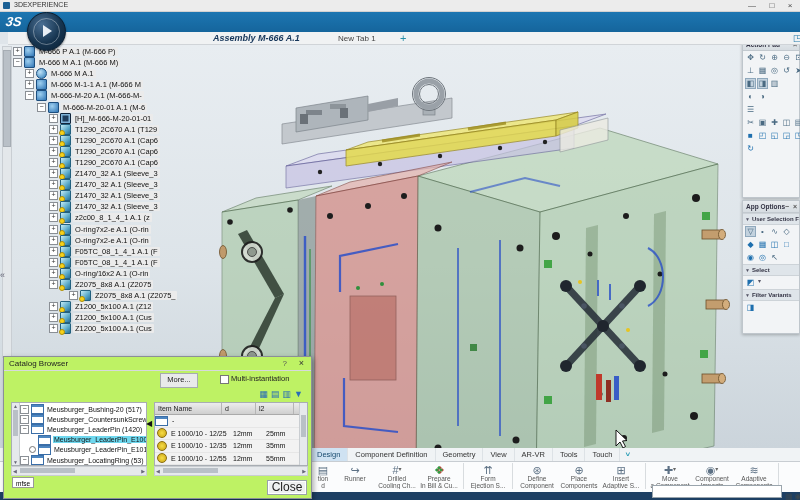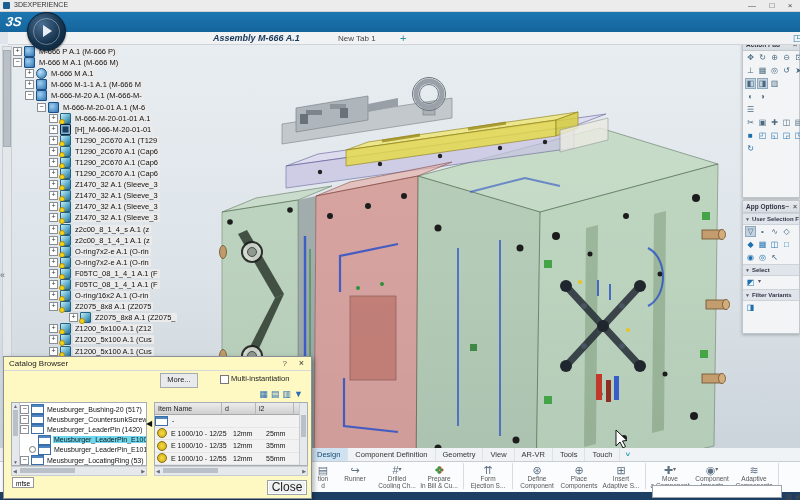--- a/index.html
+++ b/index.html
@@ -84,21 +84,21 @@
   .ab-ico.multi{color:#2f9e44;text-shadow:1px 0 0 #d43a3a;}
   .ab-car{font-size:6px;color:#666;vertical-align:middle;}
   .ab-l{font-size:6.5px;line-height:7px;color:#555;white-space:nowrap;overflow:hidden;}
   .ab-sep{flex:none;width:1px;height:26px;background:#d8dcdf;margin:1px 3px 0 3px;}
   #console-bar{position:absolute;left:652px;top:485px;width:128px;height:11px;background:#fff;border:1px solid #9aa5ad;z-index:15;}
   #console-bar input{position:absolute;left:2px;top:1px;width:120px;height:8px;border:0;outline:none;font-size:7px;background:transparent;font-family:"Liberation Sans",sans-serif;}
   #console-icons{position:absolute;left:783px;top:485px;z-index:15;}
   .con-ico{font-size:8px;color:#3a4750;margin-left:2px;}
   #bottomstrip{position:absolute;left:0;top:492px;width:800px;height:8px;background:#1d3f63;z-index:6;}
   
-  #catalog{position:absolute;left:3px;top:356px;width:307px;height:141px;background:#fef9c3;border:1px solid #8b9097;box-shadow:2px 2px 5px rgba(0,0,0,.3);z-index:50;font-size:8px;}
+  #catalog{position:absolute;left:3px;top:356px;width:307px;height:141px;background:#bef264;border:1px solid #8b9097;box-shadow:2px 2px 5px rgba(0,0,0,.3);z-index:50;font-size:8px;}
   #cat-title{position:absolute;left:0;top:0;width:100%;height:13px;border-bottom:1px solid #d6d9dc;}
   #cat-title .t{position:absolute;left:5px;top:2px;font-size:8px;color:#222;}
   #cat-help{position:absolute;right:24px;top:2px;color:#555;font-size:8px;}
   #cat-x{position:absolute;right:7px;top:1px;color:#333;font-size:9px;}
   #cat-combo{position:absolute;left:8px;top:16px;width:142px;height:13px;background:#fff;border:1px solid #7f9db9;}
   #cat-combo .v{position:absolute;left:3px;top:2px;font-size:7.5px;color:#222;white-space:nowrap;overflow:hidden;width:124px;}
   #cat-combo .c{position:absolute;right:0;top:0;width:11px;height:100%;background:#dde4ec;border-left:1px solid #aebdcb;font-size:6px;text-align:center;line-height:13px;color:#456;}
   #cat-more{position:absolute;left:156px;top:16px;width:36px;height:13px;background:#e9eaeb;border:1px solid #a6abb0;font-size:7.5px;text-align:center;line-height:12px;color:#222;}
   #cat-check{position:absolute;left:216px;top:18px;width:7px;height:7px;background:#fff;border:1px solid #777;}
   #cat-check-label{position:absolute;left:227px;top:17px;font-size:7.5px;color:#222;}
@@ -342,25 +342,20 @@
         <span class="ti ti-prod"></span>
         <span class="tlabel">M-666-M-20 A.1 (M-666-M-</span>
       </div>
       <div class="trow" style="margin-left: 24px;">
         <span class="tx">−</span>
         <span class="ti ti-prod"></span>
         <span class="tlabel">M-666-M-20-01 A.1 (M-6</span>
       </div>
       <div class="trow" style="margin-left: 36px;">
         <span class="tx">+</span>
-        <span class="ti ti-part"></span>
-        <span class="tlabel">M-666-M-20-01-01 A.1</span>
-      </div>
-      <div class="trow" style="margin-left: 36px;">
-        <span class="tx">+</span>
         <span class="ti ti-screen"></span>
         <span class="tlabel">[H]_M-666-M-20-01-01</span>
       </div>
       <div class="trow" style="margin-left: 36px;">
         <span class="tx">+</span>
         <span class="ti ti-part"></span>
         <span class="tlabel">T1290_2C670 A.1 (T129</span>
       </div>
       <div class="trow" style="margin-left: 36px;">
         <span class="tx">+</span>
@@ -389,25 +384,20 @@
       </div>
       <div class="trow" style="margin-left: 36px;">
         <span class="tx">+</span>
         <span class="ti ti-part"></span>
         <span class="tlabel">Z1470_32 A.1 (Sleeve_3</span>
       </div>
       <div class="trow" style="margin-left: 36px;">
         <span class="tx">+</span>
         <span class="ti ti-part"></span>
         <span class="tlabel">Z1470_32 A.1 (Sleeve_3</span>
-      </div>
-      <div class="trow" style="margin-left: 36px;">
-        <span class="tx">+</span>
-        <span class="ti ti-part"></span>
-        <span class="tlabel">z2c00_8_1_4_s A.1 (z</span>
       </div>
       <div class="trow" style="margin-left: 36px;">
         <span class="tx">+</span>
         <span class="ti ti-part"></span>
         <span class="tlabel">z2c00_8_1_4_1 A.1 (z</span>
       </div>
       <div class="trow" style="margin-left: 36px;">
         <span class="tx">+</span>
         <span class="ti ti-part"></span>
         <span class="tlabel">O-ring7x2-e A.1 (O-rin</span>

